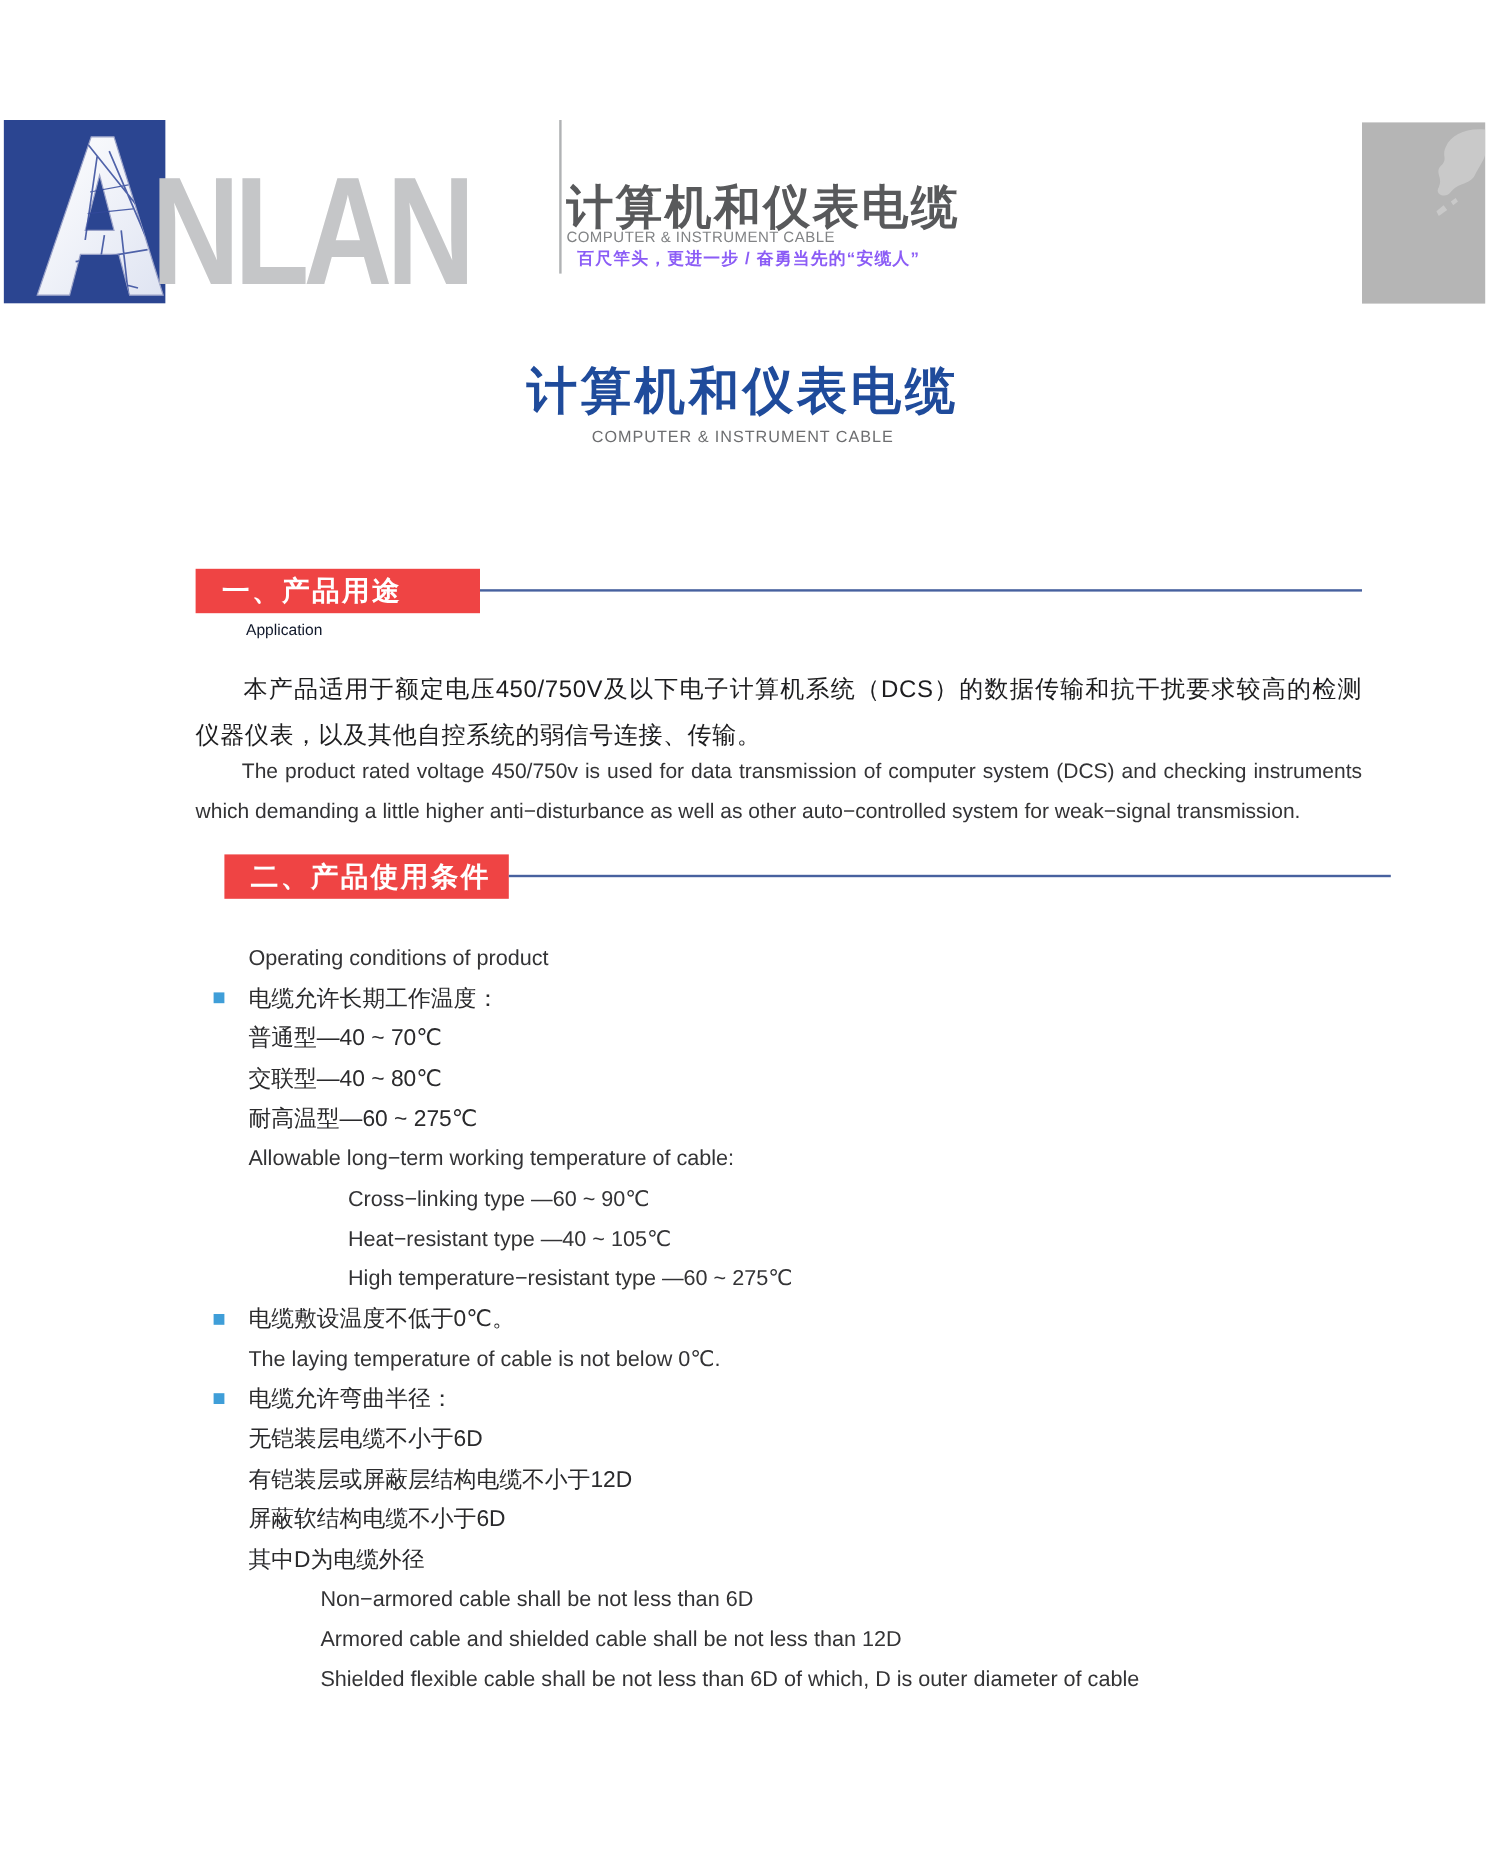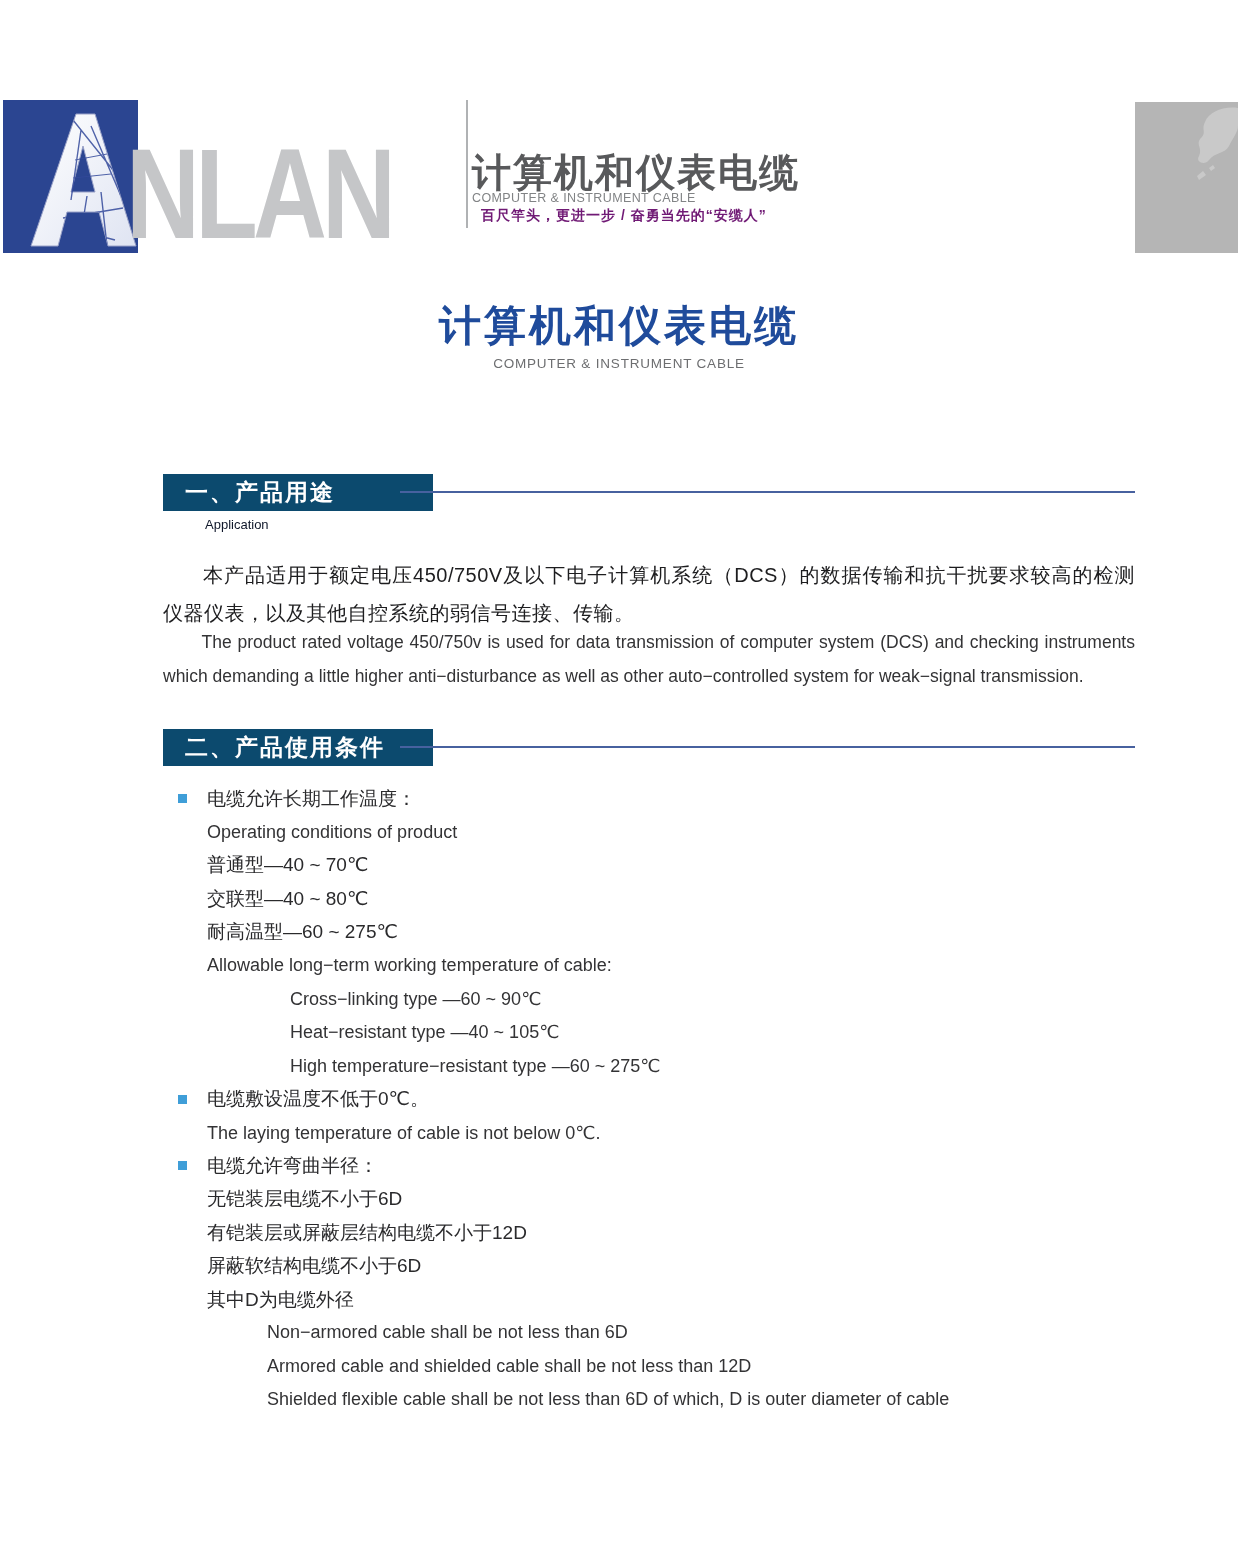--- a/index.html
+++ b/index.html
@@ -7,36 +7,36 @@
         font-family:"Liberation Sans","DejaVu Sans",sans-serif;color:#231f20;}
 
   
   .logo-box{position:absolute;left:3px;top:100px;width:135px;height:153px;}
   .logo-rest{position:absolute;left:126px;top:140px;height:115px;
              font-size:128px;font-weight:bold;color:#c5c6c8;letter-spacing:-6px;line-height:108px;
              transform:scale(0.80,1);transform-origin:left top;}
   .hdr-divider{position:absolute;left:466px;top:100px;width:2px;height:128px;background:#b0b2b4;}
   .hdr-cn{position:absolute;left:472px;top:146px;font-size:39px;font-weight:bold;color:#58595b;letter-spacing:2px;}
   .hdr-en{position:absolute;left:472px;top:191px;font-size:12.5px;color:#818385;letter-spacing:0.4px;}
-  .hdr-slogan{position:absolute;left:481px;top:207px;font-size:14px;font-weight:bold;color:#701a75;letter-spacing:1px;}
+  .hdr-slogan{position:absolute;left:481px;top:207px;font-size:14px;font-weight:bold;color:#8b5cf6;letter-spacing:1px;}
   .hdr-photo{position:absolute;left:1135px;top:102px;width:103px;height:151px;background:#b5b5b5;overflow:hidden;}
 
   
   .page-title{position:absolute;left:0;top:298px;width:1238px;text-align:center;
               font-size:42px;font-weight:bold;color:#1f4b9b;letter-spacing:3px;}
   .page-subtitle{position:absolute;left:0;top:356px;width:1238px;text-align:center;
                  font-size:13.5px;color:#6d6e70;letter-spacing:0.8px;}
 
   
   .sec-hdr{position:absolute;left:163px;width:972px;height:37px;}
-  .sec-hdr .box{position:absolute;left:0;top:0;width:270px;height:37px;background:#0c4a6e;
+  .sec-hdr .box{position:absolute;left:0;top:0;width:237px;height:37px;background:#ef4444;
                 color:#ffffff;font-size:23px;font-weight:bold;letter-spacing:2px;
                 line-height:37px;padding-left:22px;box-sizing:border-box;}
   .sec-hdr .rule{position:absolute;left:237px;right:0;top:17px;height:2px;background:#47619f;}
-  .sec1{top:474px;} .sec2{top:729px;}
+  .sec1{top:474px;} .sec2{top:712px;margin-left:24px;}
   .sec-sub{position:absolute;left:205px;font-size:13px;color:#0f172a;}
   .sub1{top:517px;}
 
   
   .para-cn{position:absolute;left:163px;top:556px;width:972px;font-size:20px;line-height:38px;
            color:#1d1d1f;text-indent:2em;text-align:justify;letter-spacing:0.5px;}
   .para-en{position:absolute;left:163px;top:626px;width:972px;font-size:17.5px;line-height:33.5px;
            color:#333335;text-align:justify;text-indent:2.2em;}
 
   
@@ -98,27 +98,27 @@
 
   <div class="para-cn">本产品适用于额定电压450/750V及以下电子计算机系统（DCS）的数据传输和抗干扰要求较高的检测仪器仪表，以及其他自控系统的弱信号连接、传输。</div>
   <div class="para-en">The product rated voltage 450/750v is used for data transmission of computer system (DCS) and checking instruments which demanding a little higher anti−disturbance as well as other auto−controlled system for weak−signal transmission.</div>
 
   <div class="sec-hdr sec2">
     <div class="box">二、产品使用条件</div>
     <div class="rule"></div>
   </div>
 
   <div class="cond-list">
+    <div class="row en ind0">
+        <span>Operating conditions of product</span>
+      </div>
+
     <div class="row ind0">
         <span class="bullet"></span>
         <span>电缆允许长期工作温度：</span>
-      </div>
-
-    <div class="row en ind0">
-        <span>Operating conditions of product</span>
       </div>
     <div class="row ind0">
         <span>普通型—40 ~ 70℃</span>
       </div>
     <div class="row ind0">
         <span>交联型—40 ~ 80℃</span>
       </div>
     <div class="row ind0">
         <span>耐高温型—60 ~ 275℃</span>
       </div>

